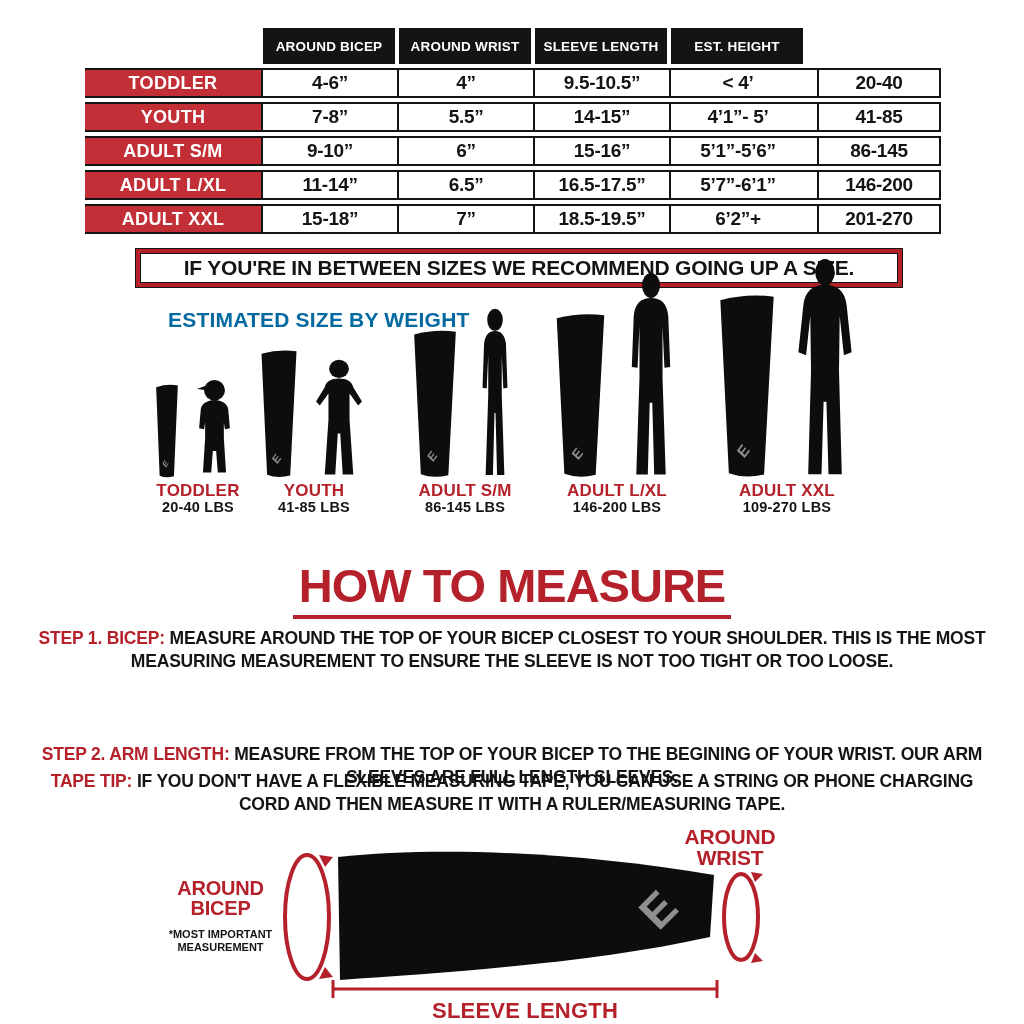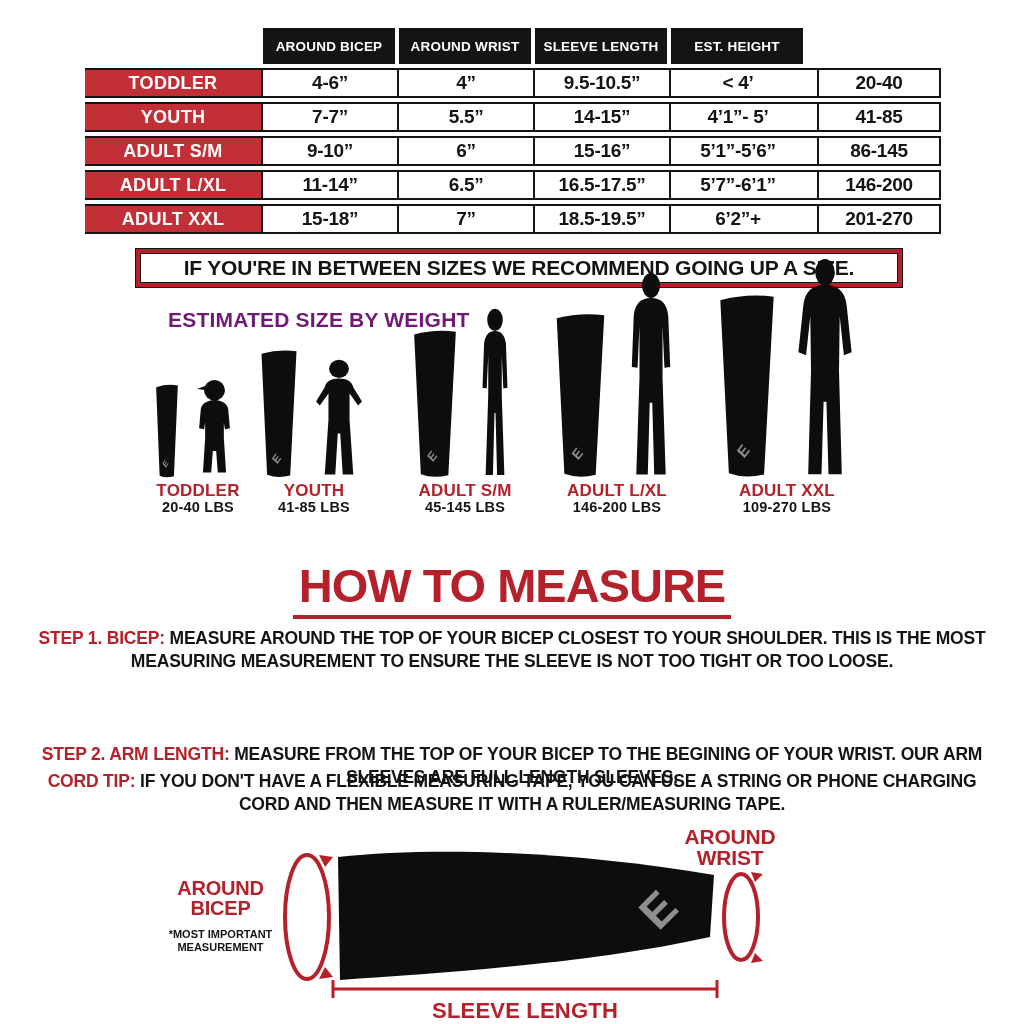--- a/index.html
+++ b/index.html
@@ -20,21 +20,21 @@
                  color:#141414; font-weight:bold; font-size:19px; letter-spacing:-.3px;text-align:right; }
   .trow .dcell:last-child { border-right:2px solid #141414;margin-left:12px; }
 
   
   .banner { position:absolute; left:140px; top:253px; width:758px; height:30px;
             display:flex; align-items:center; justify-content:center;
             border:1px solid #141414; box-shadow:0 0 0 4px #b5212a, 0 0 0 5px #141414;
             color:#141414; font-weight:bold; font-size:21px; letter-spacing:-.2px; white-space:nowrap; }
 
   
-  .est-heading { position:absolute; left:168px; top:308px; color:#701a75; font-weight:bold; font-size:21px; letter-spacing:.2px; }
+  .est-heading { position:absolute; left:168px; top:308px; color:#0369a1; font-weight:bold; font-size:21px; letter-spacing:.2px; }
   .group { position:absolute; top:300px; height:222px; }
   .figs { position:absolute; bottom:44px; left:0; width:100%; display:flex; align-items:flex-end; justify-content:center; }
   .glabels { position:absolute; top:182px; left:0; width:100%; text-align:center; line-height:1.05; }
   .gname { color:#b5212a; font-weight:bold; font-size:17px; letter-spacing:.2px; }
   .gweight { color:#141414; font-weight:bold; font-size:14.5px; letter-spacing:.2px; }
   .sleeveE { font-weight:bold; }
 
   
   .htm-wrap { position:absolute; left:0; top:558px; width:1024px; text-align:center; }
   .htm-title { display:inline-block; color:#b5212a; font-weight:bold; font-size:47px; letter-spacing:-1px;
@@ -78,21 +78,21 @@
     <div class="trow">
       <div class="rlabel">TODDLER</div>
       <div class="dcell">4-6”</div>
       <div class="dcell">4”</div>
       <div class="dcell">9.5-10.5”</div>
       <div class="dcell">&lt; 4’</div>
       <div class="dcell">20-40</div>
     </div>
     <div class="trow">
       <div class="rlabel">YOUTH</div>
-      <div class="dcell">7-7”</div>
+      <div class="dcell">7-8”</div>
       <div class="dcell">5.5”</div>
       <div class="dcell">14-15”</div>
       <div class="dcell">4’1”- 5’</div>
       <div class="dcell">41-85</div>
     </div>
     <div class="trow">
       <div class="rlabel">ADULT S/M</div>
       <div class="dcell">9-10”</div>
       <div class="dcell">6”</div>
       <div class="dcell">15-16”</div>
@@ -162,21 +162,21 @@
         <path d="M5,7 Q30,1 55,4 L46,157 Q28,161 13,156 Z" fill="#0d0d0d"></path>
         <text class="sleeveE" x="22" y="144" font-size="14" fill="#8d8d8d" transform="rotate(-50 24 138)">E</text>
       </svg>
       <svg width="52" height="170" viewBox="0 0 100 230" preserveAspectRatio="none">
         <circle cx="50" cy="16" r="15" fill="#0d0d0d"></circle>
         <path d="M50,31 C38,31 31,37 29,48 L26,108 L34,109 L37,64 L37,118 L32,226 L46,226 L49,142 L51,142 L54,226 L68,226 L63,118 L63,64 L66,109 L74,108 L71,48 C69,37 62,31 50,31 Z" fill="#0d0d0d"></path>
       </svg>
     </div>
     <div class="glabels">
       <div class="gname">ADULT S/M</div>
-      <div class="gweight">45-145 LBS</div>
+      <div class="gweight">86-145 LBS</div>
     </div>
   </div>
 
   <div class="group" style="left:549px; width:136px;">
     <div class="figs" style="gap:10px;">
       <svg width="57" height="167" viewBox="0 0 60 160" preserveAspectRatio="none">
         <path d="M5,7 Q30,1 55,4 L46,157 Q28,161 13,156 Z" fill="#0d0d0d"></path>
         <text class="sleeveE" x="22" y="144" font-size="14" fill="#8d8d8d" transform="rotate(-50 24 138)">E</text>
       </svg>
       <svg width="64" height="206" viewBox="0 0 100 230" preserveAspectRatio="none">
@@ -213,21 +213,21 @@
 
   <p class="step step1">
     <span class="steplabel">STEP 1. BICEP:</span>
     <span>MEASURE AROUND THE TOP OF YOUR BICEP CLOSEST TO YOUR SHOULDER. THIS IS THE MOST MEASURING MEASUREMENT TO ENSURE THE SLEEVE IS NOT TOO TIGHT OR TOO LOOSE.</span>
   </p>
   <p class="step step2">
     <span class="steplabel">STEP 2. ARM LENGTH:</span>
     <span>MEASURE FROM THE TOP OF YOUR BICEP TO THE BEGINING OF YOUR WRIST. OUR ARM SLEEVES ARE FULL LENGTH SLEEVES.</span>
   </p>
   <p class="step tip">
-    <span class="steplabel">CORD TIP:</span>
+    <span class="steplabel">TAPE TIP:</span>
     <span>IF YOU DON'T HAVE A FLEXIBLE MEASURING TAPE, YOU CAN USE A STRING OR PHONE CHARGING CORD AND THEN MEASURE IT WITH A RULER/MEASURING TAPE.</span>
   </p>
 
   <div class="diagram">
 
     <div class="lab-wrist">AROUND WRIST</div>
 
     <svg class="sleeve-main" viewBox="0 0 392 142" preserveAspectRatio="none">
       <path d="M10,12 C110,1 250,7 386,30 L382,92 C270,117 120,128 12,135 Z" fill="#0d0d0d"></path>
       <text x="316" y="88" font-size="46" font-weight="bold" fill="#8f8f8f" transform="rotate(-45 322 70)">E</text>

